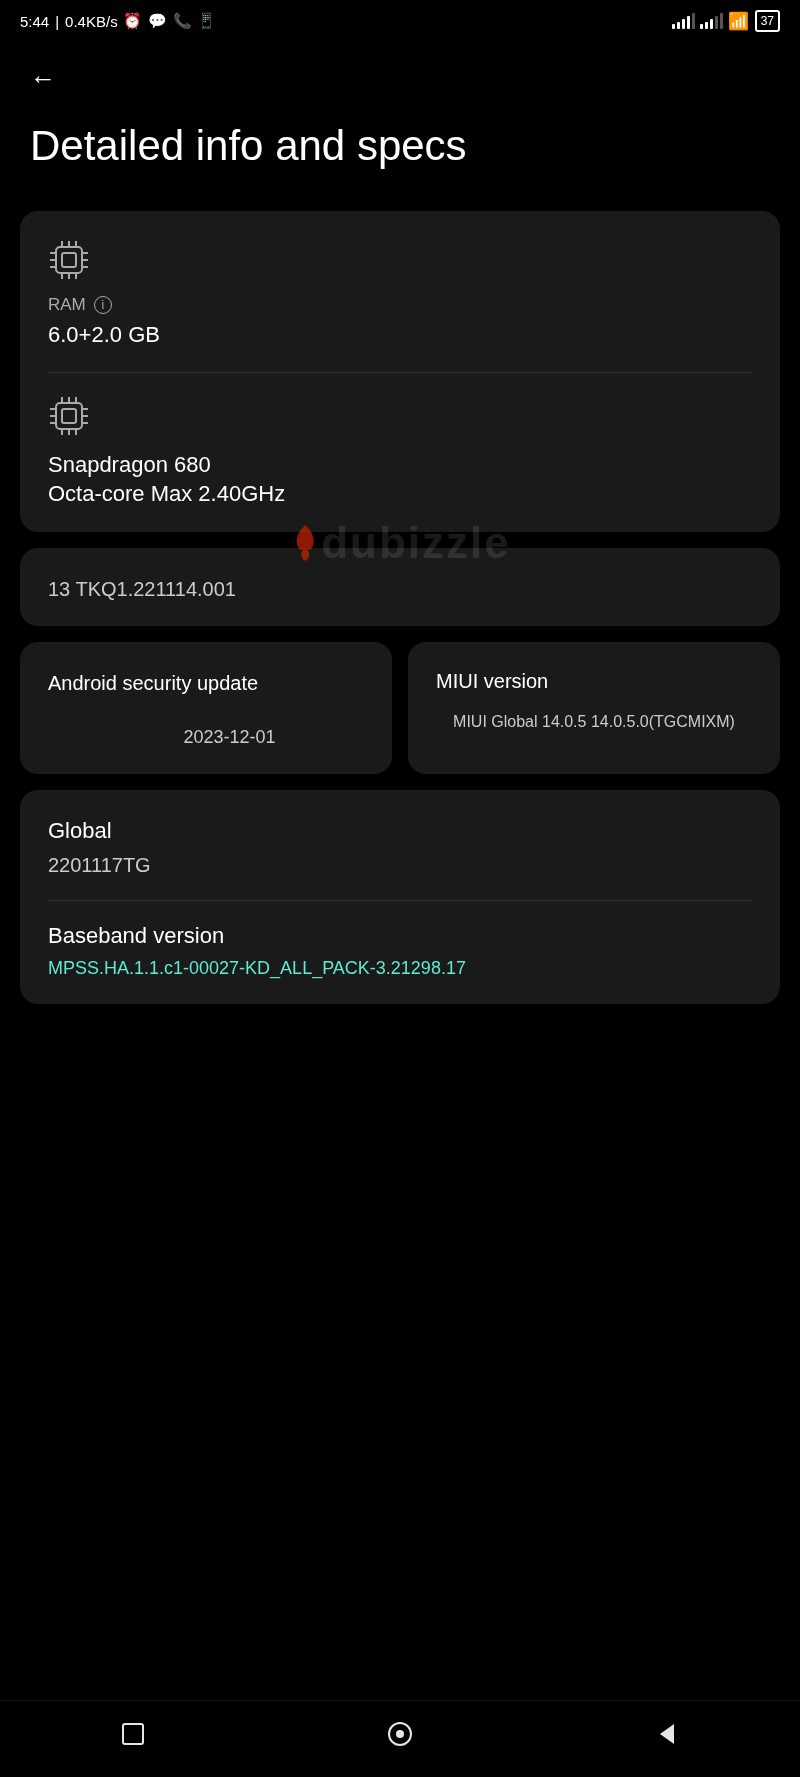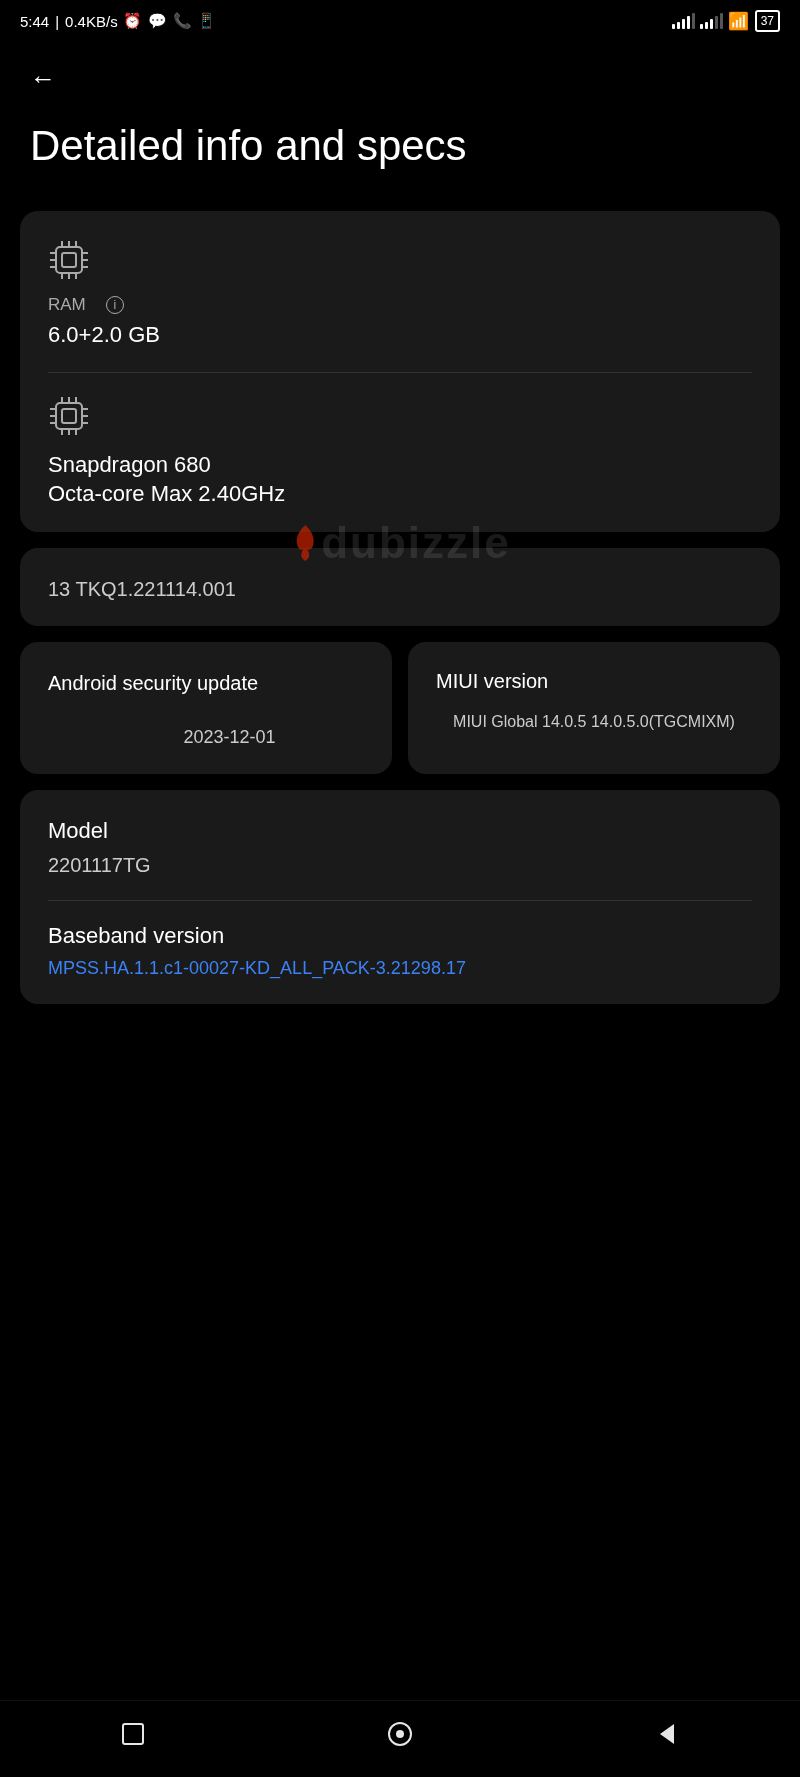--- a/index.html
+++ b/index.html
@@ -91,21 +91,21 @@
       height: 42px;
       margin-bottom: 10px;
     }
 
     .spec-label {
       font-size: 17px;
       color: #aaa;
       margin-bottom: 6px;
       display: flex;
       align-items: center;
-      gap: 20px;
+      gap: 8px;
     }
 
     .info-circle {
       width: 18px;
       height: 18px;
       border: 1.5px solid #aaa;
       border-radius: 50%;
       display: inline-flex;
       align-items: center;
       justify-content: center;
@@ -284,29 +284,29 @@
       <div class="spec-value" style="font-size:18px; color:#ccc;margin-left:47px;">2023-12-01</div>
     </div>
     <div class="card">
       <div class="spec-label" style="font-size:20px; color:#fff; margin-bottom:16px;">MIUI version</div>
       <div class="spec-value" style="font-size:16px; color:#ccc; line-height:1.6;">MIUI Global 14.0.5 14.0.5.0(TGCMIXM)</div>
     </div>
   </div>
 
   <div class="card">
     <div>
-      <div class="spec-label" style="font-size:22px; color:#fff; margin-bottom:8px;">Model</div>
+      <div class="spec-label" style="font-size:22px; color:#fff; margin-bottom:8px;">Global</div>
       <div class="spec-value" style="font-size:20px; color:#ccc;">2201117TG</div>
     </div>
 
     <div class="spec-divider"></div>
 
     <div>
       <div class="spec-label" style="font-size:22px; color:#fff; margin-bottom:8px;text-align:center;">Baseband version</div>
-      <div class="spec-value" style="font-size:18px; color:#3b82f6; word-break:break-all;">MPSS.HA.1.1.c1-00027-KD_ALL_PACK-3.21298.17</div>
+      <div class="spec-value" style="font-size:18px; color:#5eead4; word-break:break-all;">MPSS.HA.1.1.c1-00027-KD_ALL_PACK-3.21298.17</div>
     </div>
   </div>
 </div>
 
 <div class="nav-bar">
   <div class="nav-btn">
     <svg width="30" height="30" viewBox="0 0 30 30">
       <rect x="5" y="5" width="20" height="20" rx="2" stroke="#fff" stroke-width="2" fill="none"></rect>
     </svg>
   </div>

